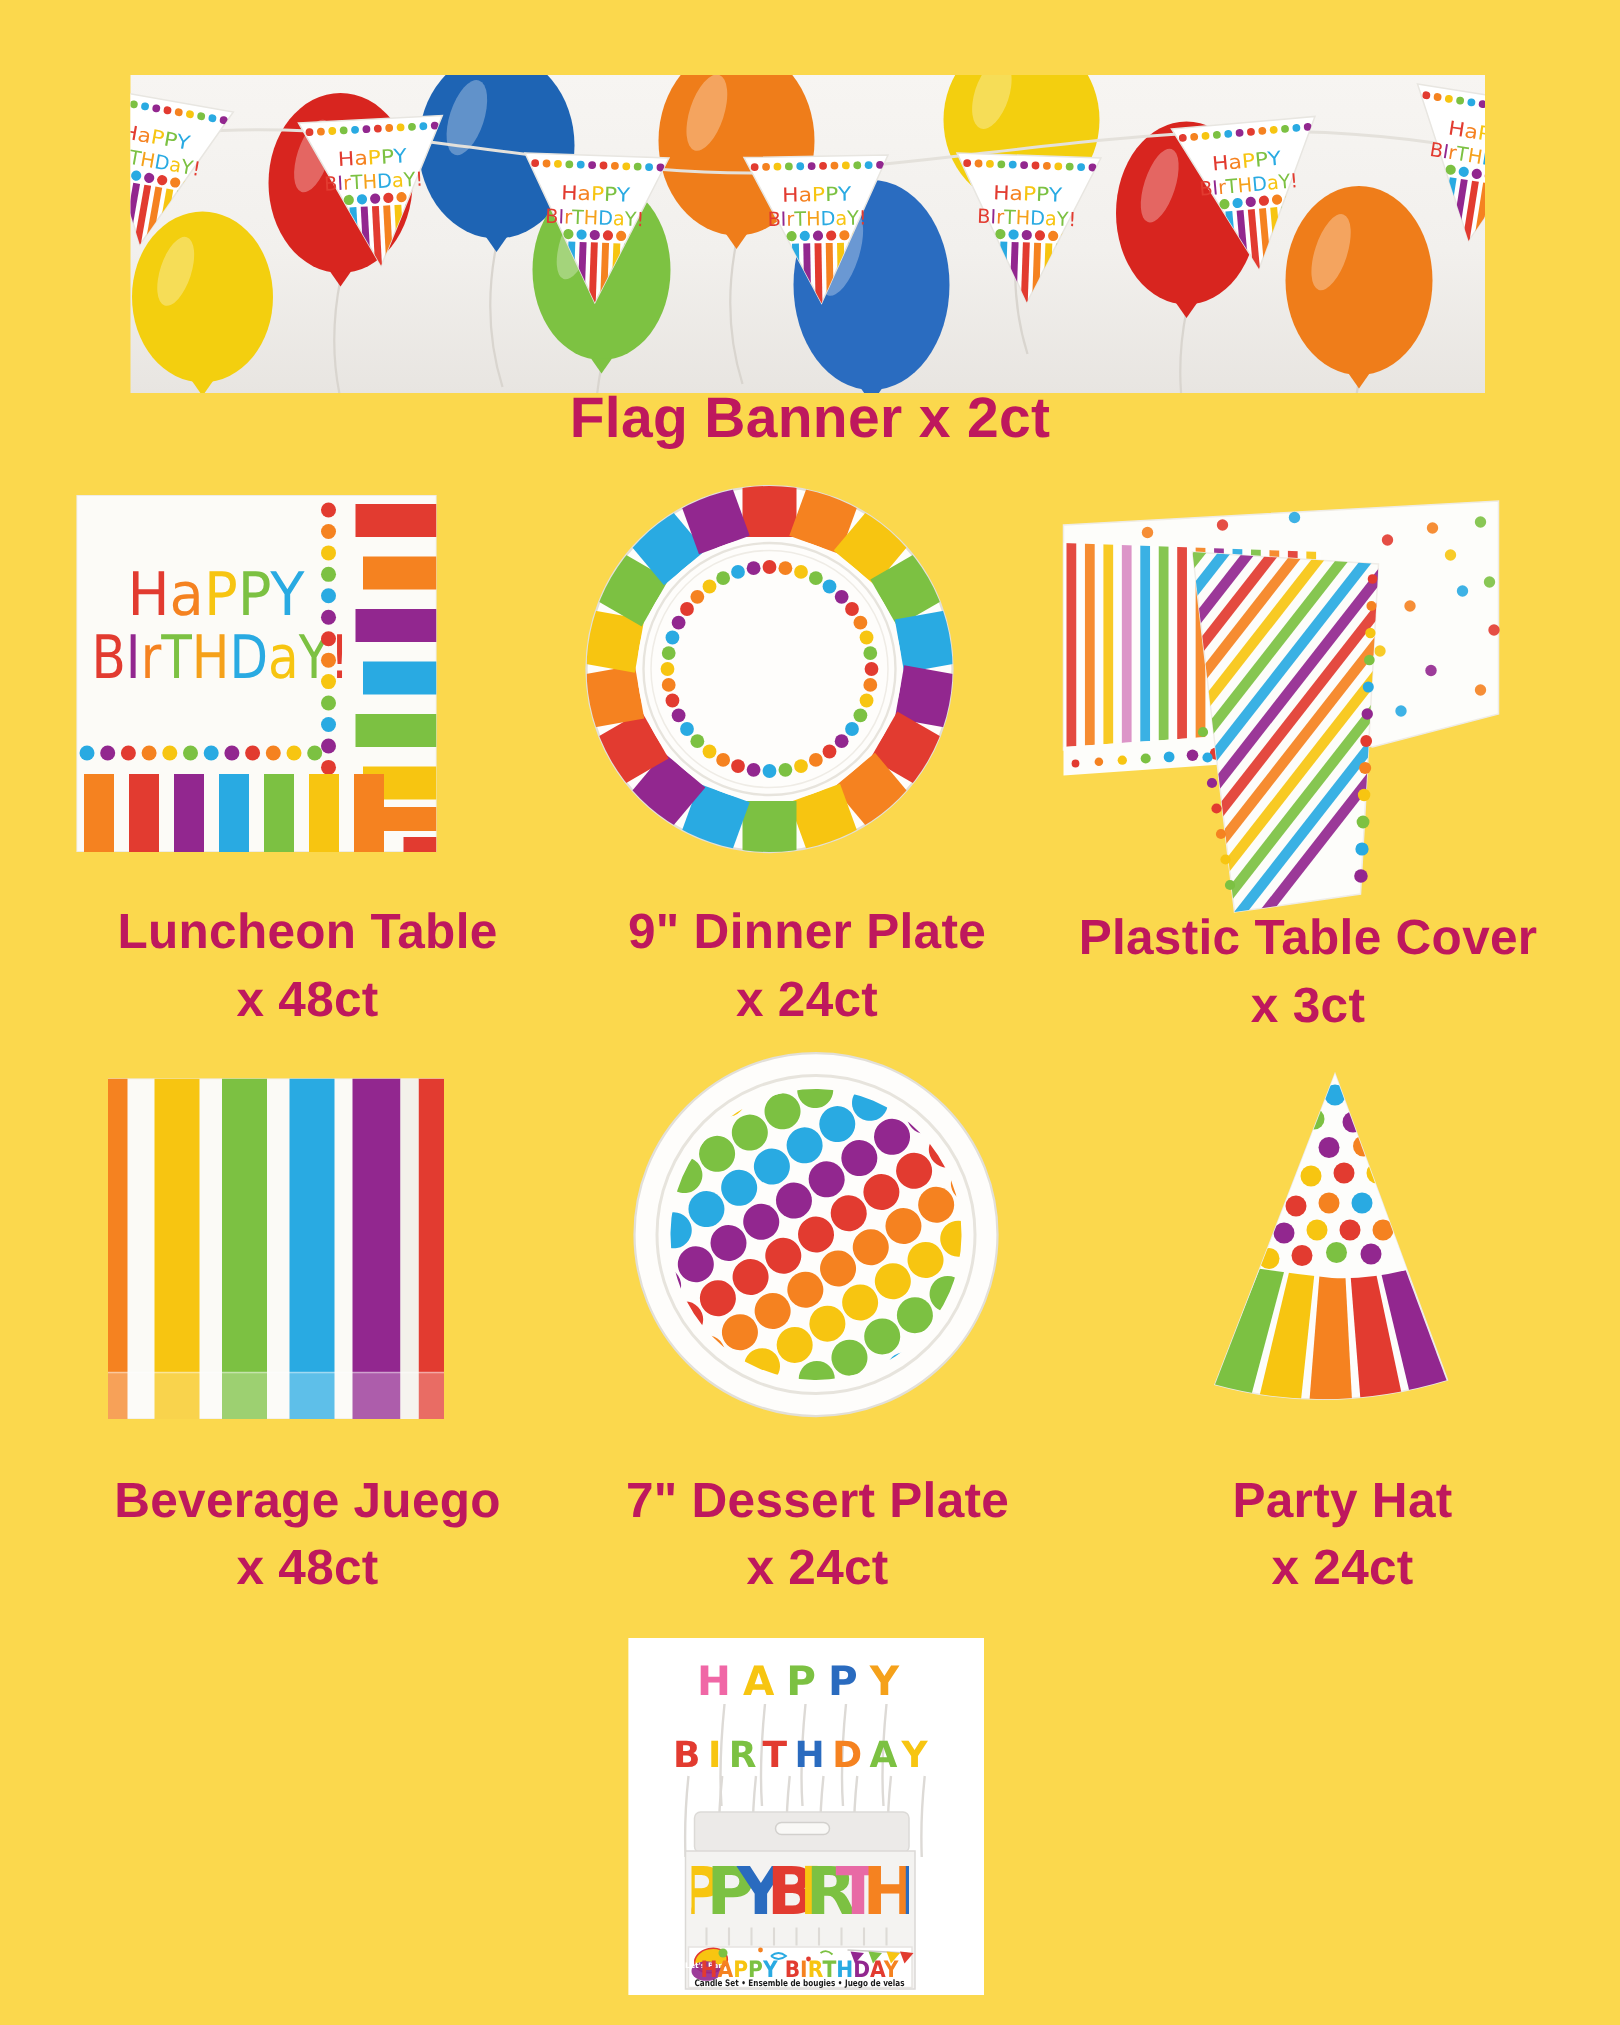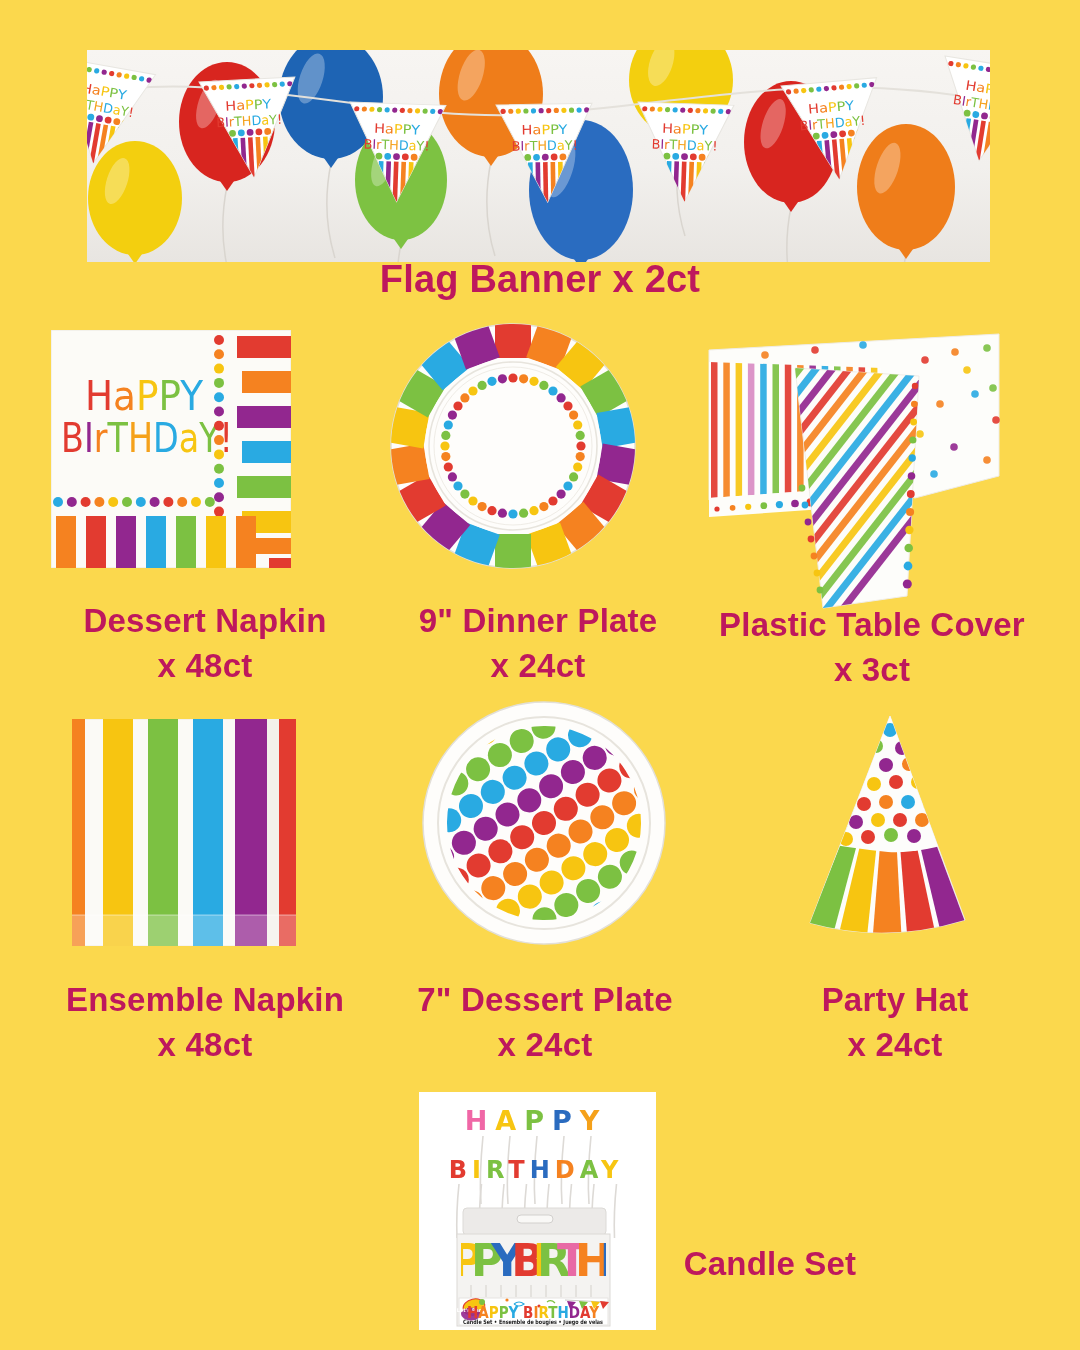--- a/index.html
+++ b/index.html
@@ -571,21 +571,21 @@
         <circle cx="102" cy="177" r="3.4" fill="#29aae2"></circle>
         <circle cx="105" cy="194" r="3.4" fill="#92278f"></circle>
         <circle cx="108" cy="211" r="3.4" fill="#e23b30"></circle>
         <circle cx="111" cy="228" r="3.4" fill="#f58220"></circle>
         <circle cx="114" cy="245" r="3.4" fill="#f7c511"></circle>
         <circle cx="117" cy="262" r="3.4" fill="#7cc142"></circle>
       </svg>
   </div>
 
   <div class="cap" style="left:25px;top:598px;width:360px">
-    <div>Dessert Napkin</div>
+    <div>Luncheon Table</div>
     <div>x 48ct</div>
   </div>
   <div class="cap" style="left:358px;top:598px;width:360px">
     <div>9" Dinner Plate</div>
     <div>x 24ct</div>
   </div>
   <div class="cap" style="left:692px;top:602px;width:360px">
     <div>Plastic Table Cover</div>
     <div>x 3ct</div>
   </div>
@@ -772,21 +772,21 @@
           <circle cx="138" cy="115" r="7" fill="#7cc142"></circle>
           <circle cx="62" cy="129" r="7" fill="#e23b30"></circle>
           <circle cx="85" cy="127" r="7" fill="#7cc142"></circle>
           <circle cx="108" cy="128" r="7" fill="#92278f"></circle>
           <circle cx="40" cy="131" r="7" fill="#f7c511"></circle>
         </g>
       </svg>
   </div>
 
   <div class="cap" style="left:25px;top:977px;width:360px">
-    <div>Ensemble Napkin</div>
+    <div>Beverage Juego</div>
     <div>x 48ct</div>
   </div>
   <div class="cap" style="left:365px;top:977px;width:360px">
     <div>7" Dessert Plate</div>
     <div>x 24ct</div>
   </div>
   <div class="cap" style="left:715px;top:977px;width:360px">
     <div>Party Hat</div>
     <div>x 24ct</div>
   </div>
@@ -841,15 +841,14 @@
         <path d="M160,209 l9,1 l-6,7 Z" fill="#7cc142"></path>
         <path d="M172,209 l9,1 l-6,7 Z" fill="#f7c511"></path>
         <path d="M181,209 l9,1 l-6,7 Z" fill="#e23b30"></path>
         <circle cx="120" cy="214" r="1.6" fill="#e23b30"></circle>
         <circle cx="88" cy="208" r="1.6" fill="#f58220"></circle>
         <text x="114" y="226" text-anchor="middle" font-size="15" font-weight="800" textLength="132" lengthAdjust="spacingAndGlyphs"><tspan fill="#e23b30">H</tspan><tspan fill="#f58220">A</tspan><tspan fill="#f7c511">P</tspan><tspan fill="#7cc142">P</tspan><tspan fill="#29aae2">Y</tspan><tspan fill="#92278f"> </tspan><tspan fill="#e23b30">B</tspan><tspan fill="#f58220">I</tspan><tspan fill="#f7c511">R</tspan><tspan fill="#7cc142">T</tspan><tspan fill="#29aae2">H</tspan><tspan fill="#92278f">D</tspan><tspan fill="#e23b30">A</tspan><tspan fill="#f58220">Y</tspan></text>
         <text x="114" y="232" text-anchor="middle" font-size="6" font-weight="700" fill="#1a1a1a" textLength="140" lengthAdjust="spacingAndGlyphs">Candle Set • Ensemble de bougies • Juego de velas</text>
       </svg>
   </div>
   <div class="cap" style="left:590px;top:1241px;width:360px">
-    <div>Candle Set</div>
   </div>
 </div>
 
 </body></html>

